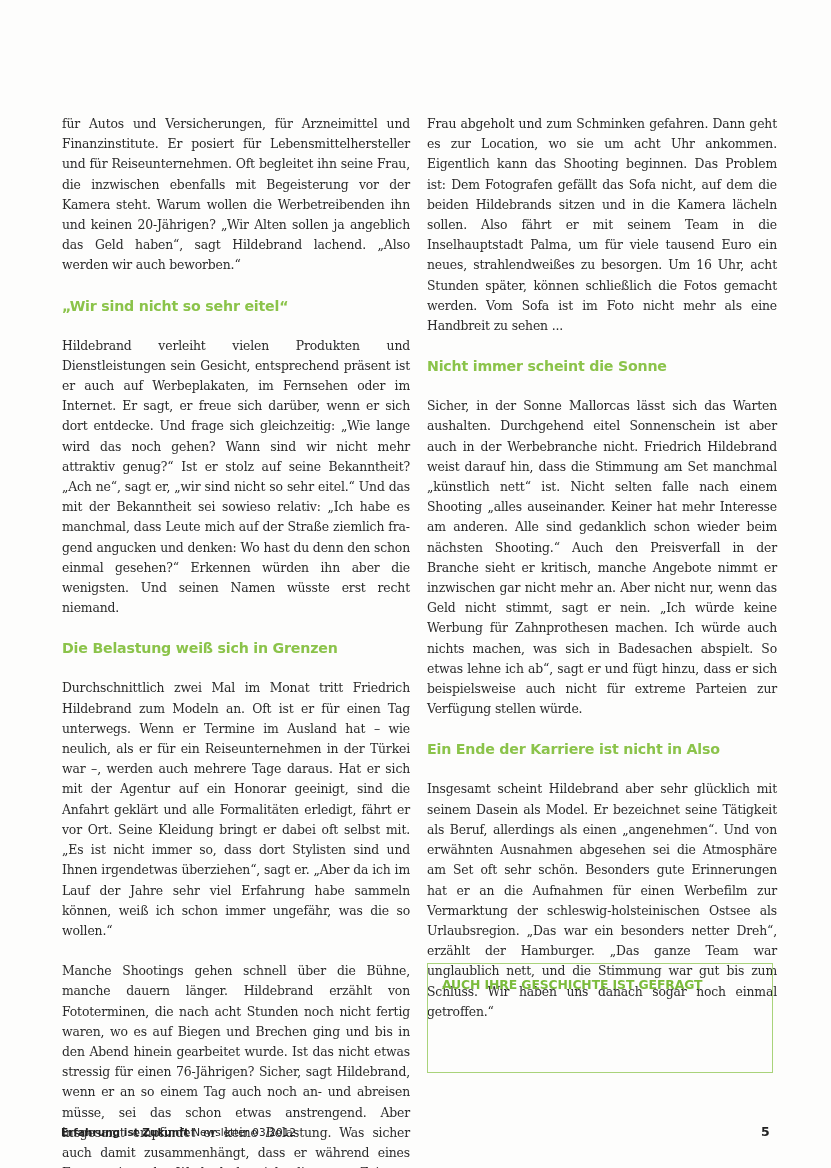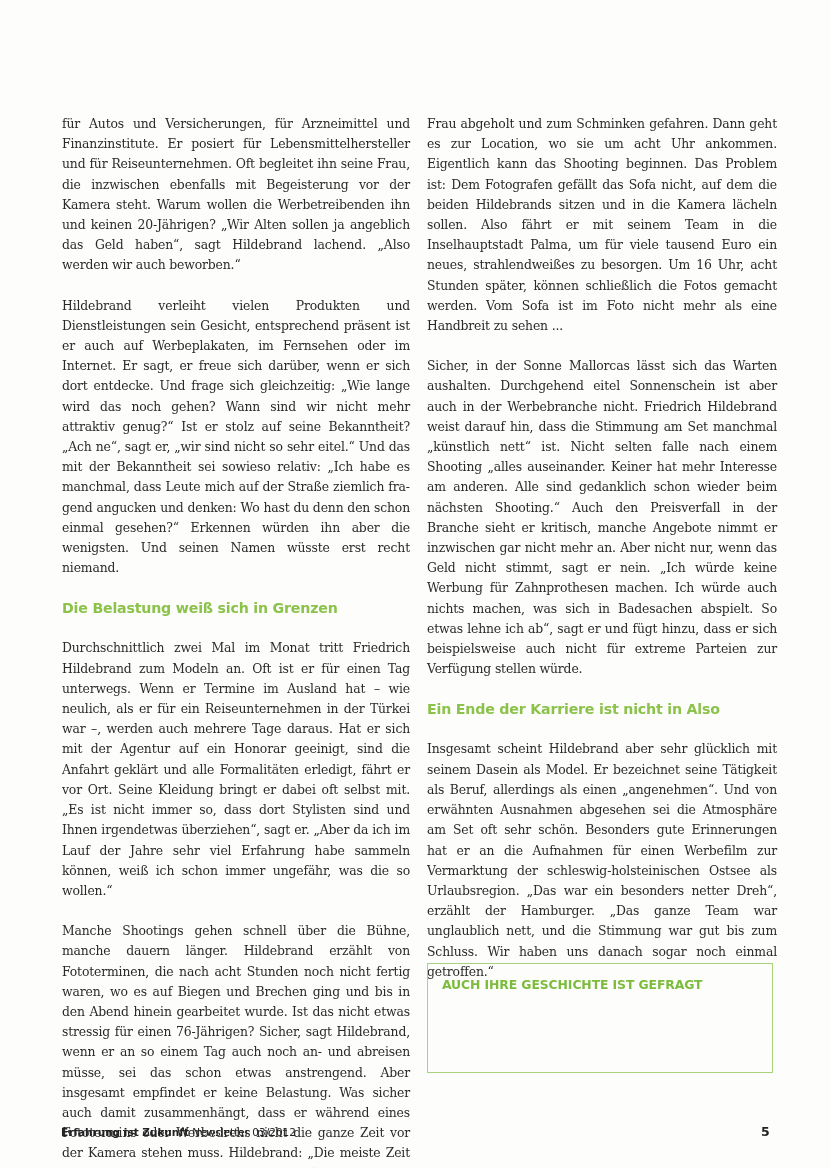--- a/index.html
+++ b/index.html
@@ -35,29 +35,31 @@
   .page-num {
     position: absolute; left: 761px; top: 1124px;
     font-family: "DejaVu Sans", "Liberation Sans", sans-serif; font-weight: bold; font-size: 12.5px; color: #222;
   }
 </style>
 </head>
 <body>
 
 <div class="col col-left">
   <p class="para">für Autos und Versicherungen, für Arzneimittel und Finanz­institute. Er posiert für Lebensmittelhersteller und für Rei­seunternehmen. Oft begleitet ihn seine Frau, die inzwischen ebenfalls mit Begeisterung vor der Kamera steht. Warum wollen die Werbetreibenden ihn und keinen 20-Jährigen? „Wir Alten sollen ja angeblich das Geld haben“, sagt Hilde­brand lachend. „Also werden wir auch beworben.“</p>
+  <h3 class="head">„Wir sind nicht so sehr eitel“</h3>
   <p class="para">Hildebrand verleiht vielen Produkten und Dienstleistungen sein Gesicht, entsprechend präsent ist er auch auf Werbe­plakaten, im Fernsehen oder im Internet. Er sagt, er freue sich darüber, wenn er sich dort entdecke. Und frage sich gleichzeitig: „Wie lange wird das noch gehen? Wann sind wir nicht mehr attraktiv genug?“ Ist er stolz auf seine Bekanntheit? „Ach ne“, sagt er, „wir sind nicht so sehr eitel.“ Und das mit der Bekanntheit sei sowieso relativ: „Ich habe es manchmal, dass Leute mich auf der Straße ziemlich fra­gend angucken und denken: Wo hast du denn den schon einmal gesehen?“ Erkennen würden ihn aber die wenigs­ten. Und seinen Namen wüsste erst recht niemand.</p>
   <h3 class="head">Die Belastung weiß sich in Grenzen</h3>
   <p class="para">Durchschnittlich zwei Mal im Monat tritt Friedrich Hilde­brand zum Modeln an. Oft ist er für einen Tag unterwegs. Wenn er Termine im Ausland hat – wie neulich, als er für ein Reiseunternehmen in der Türkei war –, werden auch mehrere Tage daraus. Hat er sich mit der Agentur auf ein Honorar geeinigt, sind die Anfahrt geklärt und alle For­malitäten erledigt, fährt er vor Ort. Seine Kleidung bringt er dabei oft selbst mit. „Es ist nicht immer so, dass dort Sty­listen sind und Ihnen irgendetwas überziehen“, sagt er. „Aber da ich im Lauf der Jahre sehr viel Erfahrung habe sammeln können, weiß ich schon immer ungefähr, was die so wollen.“</p>
   <p class="para">Manche Shootings gehen schnell über die Bühne, manche dauern länger. Hildebrand erzählt von Fototerminen, die nach acht Stunden noch nicht fertig waren, wo es auf Bie­gen und Brechen ging und bis in den Abend hinein gear­beitet wurde. Ist das nicht etwas stressig für einen 76-Jäh­rigen? Sicher, sagt Hildebrand, wenn er an so einem Tag auch noch an- und abreisen müsse, sei das schon etwas anstrengend. Aber insgesamt empfindet er keine Belas­tung. Was sicher auch damit zusammenhängt, dass er während eines Fototermins oder Werbedrehs nicht die ganze Zeit vor der Kamera stehen muss. Hildebrand: „Die meiste Zeit geht für das Einrichten der Szene drauf.“</p>
 
 </div>
 
 <div class="col col-right">
   <p class="para">Frau abgeholt und zum Schminken gefahren. Dann geht es zur Location, wo sie um acht Uhr ankommen. Eigentlich kann das Shooting beginnen. Das Problem ist: Dem Foto­grafen gefällt das Sofa nicht, auf dem die beiden Hilde­brands sitzen und in die Kamera lächeln sollen. Also fährt er mit seinem Team in die Inselhauptstadt Palma, um für viele tausend Euro ein neues, strahlendweißes zu besorgen. Um 16 Uhr, acht Stunden später, können schließlich die Fotos gemacht werden. Vom Sofa ist im Foto nicht mehr als eine Handbreit zu sehen ...</p>
+  <h3 class="head">Nicht immer scheint die Sonne</h3>
   <p class="para">Sicher, in der Sonne Mallorcas lässt sich das Warten aushal­ten. Durchgehend eitel Sonnenschein ist aber auch in der Werbebranche nicht. Friedrich Hildebrand weist darauf hin, dass die Stimmung am Set manchmal „künstlich nett“ ist. Nicht selten falle nach einem Shooting „alles auseinan­der. Keiner hat mehr Interesse am anderen. Alle sind gedanklich schon wieder beim nächsten Shooting.“ Auch den Preisverfall in der Branche sieht er kritisch, manche Angebote nimmt er inzwischen gar nicht mehr an. Aber nicht nur, wenn das Geld nicht stimmt, sagt er nein. „Ich würde keine Werbung für Zahnprothesen machen. Ich würde auch nichts machen, was sich in Badesachen ab­spielt. So etwas lehne ich ab“, sagt er und fügt hinzu, dass er sich beispielsweise auch nicht für extreme Parteien zur Verfügung stellen würde.</p>
   <h3 class="head">Ein Ende der Karriere ist nicht in Also</h3>
   <p class="para">Insgesamt scheint Hildebrand aber sehr glücklich mit sei­nem Dasein als Model. Er bezeichnet seine Tätigkeit als Beruf, allerdings als einen „angenehmen“. Und von erwähn­ten Ausnahmen abgesehen sei die Atmosphäre am Set oft sehr schön. Besonders gute Erinnerungen hat er an die Auf­nahmen für einen Werbefilm zur Vermarktung der schles­wig-holsteinischen Ostsee als Urlaubsregion. „Das war ein besonders netter Dreh“, erzählt der Hamburger. „Das ganze Team war unglaublich nett, und die Stimmung war gut bis zum Schluss. Wir haben uns danach sogar noch einmal getroffen.“</p>
 </div>
 
 <div class="infobox">
   <div class="infobox-title">AUCH IHRE GESCHICHTE IST GEFRAGT</div>
 </div>
 
 <div class="footer">

